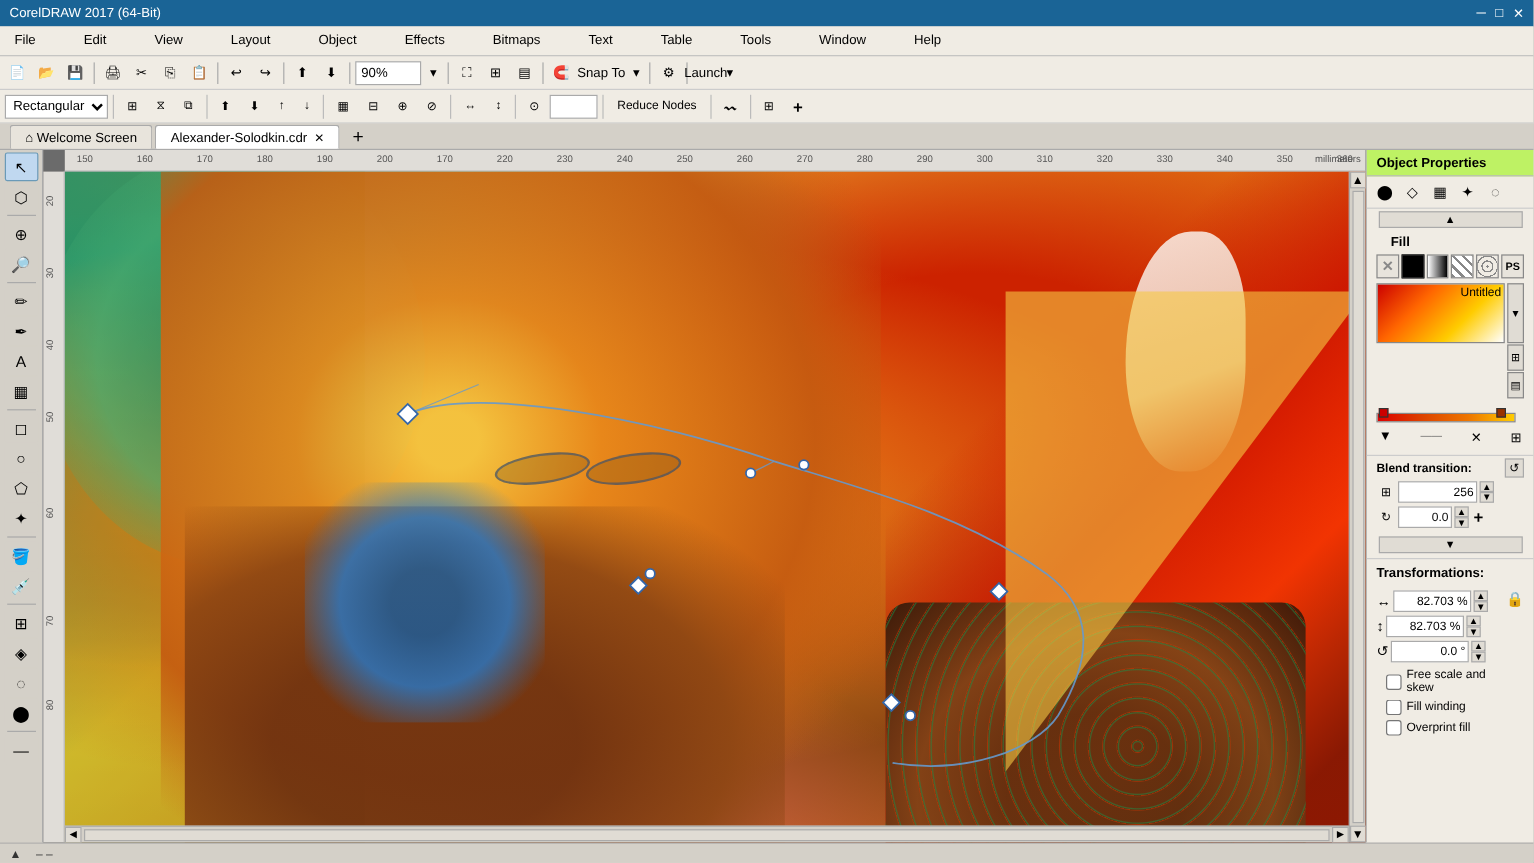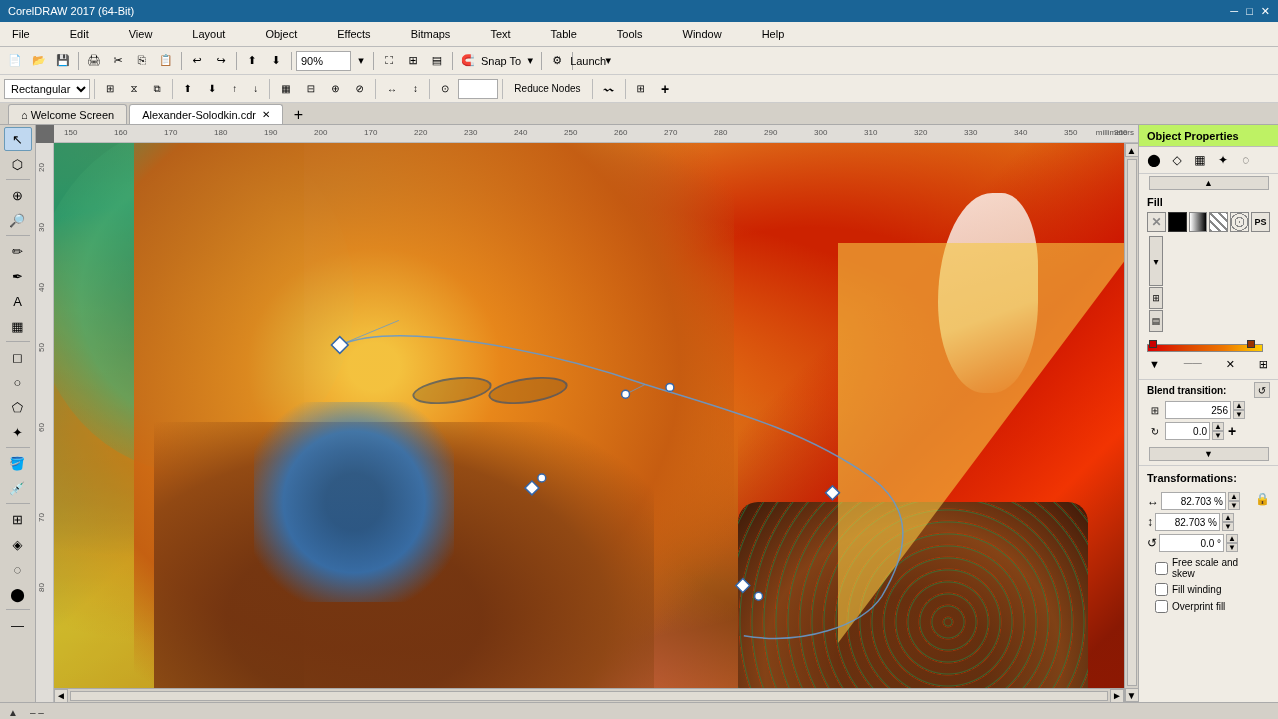--- a/index.html
+++ b/index.html
@@ -40,21 +40,21 @@
     
     
     #artwork { position: absolute; top: 0; left: 0; right: 0; bottom: 0; overflow: hidden; }
 
     
     #right-panel { width: 140px; background: #f0ece4; border-left: 1px solid #aaa; display: flex; flex-direction: column; }
     #obj-props-title { height: 22px; background: #bef264; border-bottom: 1px solid #bbb; display: flex; align-items: center; padding: 0 8px; font-weight: bold; font-size: 11px; }
     .pi-btn { width: 22px; height: 22px; display: flex; align-items: center; justify-content: center; cursor: pointer; border: 1px solid transparent; font-size: 12px; }
 
     .fill-section { padding: 4px 8px; }
-    .fill-label { font-weight: bold; font-size: 11px; margin-bottom: 4px; }
+    .fill-label { font-weight: bold; font-size: 11px; margin-bottom: 4px; margin-left: 12px; }
     .fill-type-row { display: flex; gap: 2px; margin-bottom: 4px; }
     .fill-type-btn { width: 20px; height: 20px; display: flex; align-items: center; justify-content: center; border: 1px solid #888; cursor: pointer; font-size: 10px; background: #e8e4dc; }
     .fill-type-btn.active { border-color: #333; background: #fff; }
 
     .gradient-preview { width: 120px; height: 50px; background: linear-gradient(135deg, #cc0000, #ff6600, #ffcc00, #ffffff); margin-bottom: 4px; position: relative; border: 1px solid #888; }
     
     .param-row { display: flex; align-items: center; justify-content: space-between; margin-bottom: 3px; font-size: 10px; }
     .param-input { width: 50px; height: 18px; border: 1px solid #aaa; background: #fff; font-size: 10px; padding: 0 2px; text-align: right; }
     .spin-btn { width: 12px; height: 9px; display: flex; align-items: center; justify-content: center; border: 1px solid #aaa; background: #e0dcd4; cursor: pointer; font-size: 8px; line-height: 1; }
 
@@ -357,20 +357,23 @@
       <div class="fill-type-row">
         <div class="fill-type-btn" title="No fill" style="font-size:12px; color:#888; font-weight:bold;">✕</div>
         <div class="fill-type-btn active" title="Uniform fill" style="background:#000; border-color:#333;"></div>
         <div class="fill-type-btn" title="Linear gradient" style="background:linear-gradient(to right, #fff, #000);"></div>
         <div class="fill-type-btn" title="Pattern" style="background: repeating-linear-gradient(45deg, #888 0, #888 2px, #fff 2px, #fff 6px); font-size:8px;"></div>
         <div class="fill-type-btn" title="Texture" style="background: repeating-radial-gradient(circle, #888 0, #888 1px, transparent 1px, transparent 4px);"></div>
         <div class="fill-type-btn" title="PostScript" style="font-size:9px; font-weight:bold;">PS</div>
       </div>
 
       <div style="display:flex; margin-bottom:4px;">
+        <div class="gradient-preview">
+          <span class="untitled-label">Untitled</span>
+        </div>
         <div style="display:flex; flex-direction:column; gap:1px; margin-left:2px;">
           <div class="gradient-dropdown">▾</div>
           <div style="width:14px; height:22px; background:#e0dcd4; border:1px solid #888; display:flex; align-items:center; justify-content:center; cursor:pointer; font-size:9px;">⊞</div>
           <div style="width:14px; height:22px; background:#e0dcd4; border:1px solid #888; display:flex; align-items:center; justify-content:center; cursor:pointer; font-size:9px;">▤</div>
         </div>
       </div>
 
       <div style="display:flex; align-items:center; margin-bottom:2px;">
 
         <div style="position:relative; width:116px; height:20px;">

